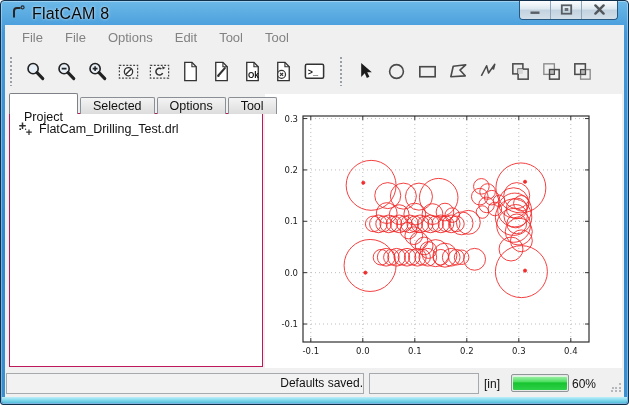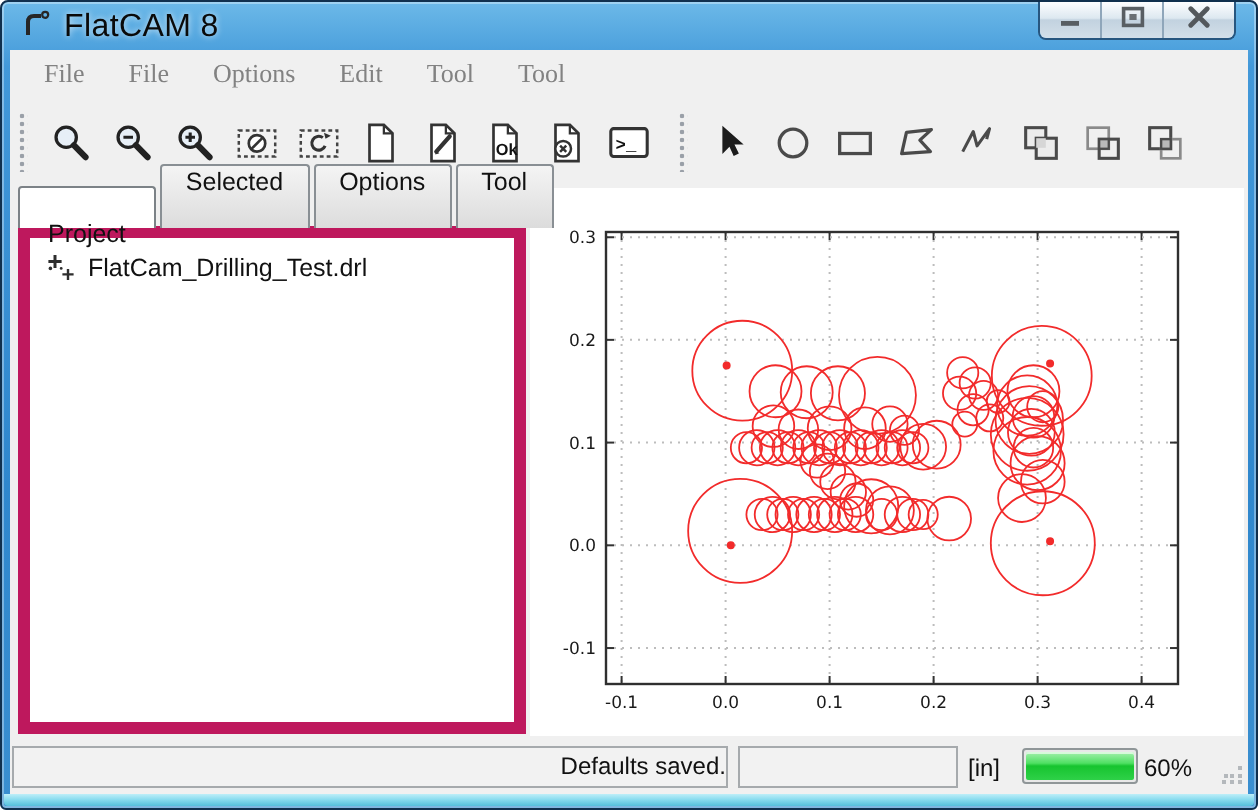--- a/index.html
+++ b/index.html
@@ -22,41 +22,41 @@
     background:linear-gradient(#fdfeff,#dde8f0 45%,#c2d2df 50%,#d3dfe9);
     border-right:1px solid #8fa6ba;cursor:default;}
   .win-btn:last-child{border-right:none;width:35px;}
 
   
   .client{position:absolute;left:4px;right:4px;top:24px;bottom:7px;background:#f0f0f0;}
   .bottom-band{position:absolute;left:1px;right:1px;bottom:1px;height:6px;
     background:linear-gradient(180deg,#bdeef8,#8adcef 45%,#55c0dc 100%);border-radius:0 0 2px 2px;}
 
   
-  .menubar{position:absolute;left:0;top:0;right:0;height:24px;display:flex;align-items:center;padding-left:8px;font-family:Liberation Serif, serif;}
+  .menubar{position:absolute;left:0;top:0;right:0;height:24px;display:flex;align-items:center;padding-left:8px;}
   .menu-item{padding:3px 9px;font-size:13px;color:#828282;margin-right:4px;}
 
   
   .toolbar{position:absolute;left:0;top:24px;right:0;height:44px;padding-left:42px;}
   .tb-group{position:absolute;top:7px;display:flex;align-items:center;}
   .tb-handle{width:5px;height:30px;margin-right:6px;
     background-image:radial-gradient(#9aa0a8 1px,transparent 1.3px);background-size:4px 4px;}
   .tb-btn{width:24px;height:28px;margin:0 3.5px;display:flex;align-items:center;justify-content:center;background:transparent;border:none;padding:0;}
   .tb-btn svg{display:block;}
 
   
   .tabrow{position:absolute;left:4px;top:69px;height:20px;display:flex;align-items:flex-end;z-index:3;}
   .tab{font-size:12.5px;color:#111;border:1px solid #898f94;border-bottom:none;
     background:linear-gradient(#f4f4f4,#dcdcdc);padding:2px 12px 3px;margin-right:2px;
-    border-radius:2px 2px 0 0;height:32px;line-height:13px;}
+    border-radius:2px 2px 0 0;height:17px;line-height:13px;}
   .tab.active{background:#fff;height:20px;padding:17px 14px 3px;border-color:#7c8287;position:relative;z-index:4;}
 
   
   .tree-panel{position:absolute;left:4px;top:88px;width:254px;height:254px;background:#fff;
-    border:6px solid #be185d;box-shadow:inset 0 0 0 2px #fff;z-index:2;}
+    border:1px solid #be185d;box-shadow:inset 0 0 0 2px #fff;z-index:2;}
   .tree-item{display:flex;align-items:center;padding:7px 0 0 8px;}
   .tree-item .t-icon{width:16px;height:16px;margin-right:5px;flex:none;}
   .tree-item .t-label{font-size:12.5px;color:#111;}
 
   
   .plot-canvas{position:absolute;left:260px;top:69px;width:357px;height:274px;background:#fff;}
 
   
   .statusbar{position:absolute;left:0;right:0;top:344px;height:28px;font-size:12px;color:#111;}
   .status-box{position:absolute;top:4px;height:21px;border:1px solid #a6aaad;background:#f2f2f2;

